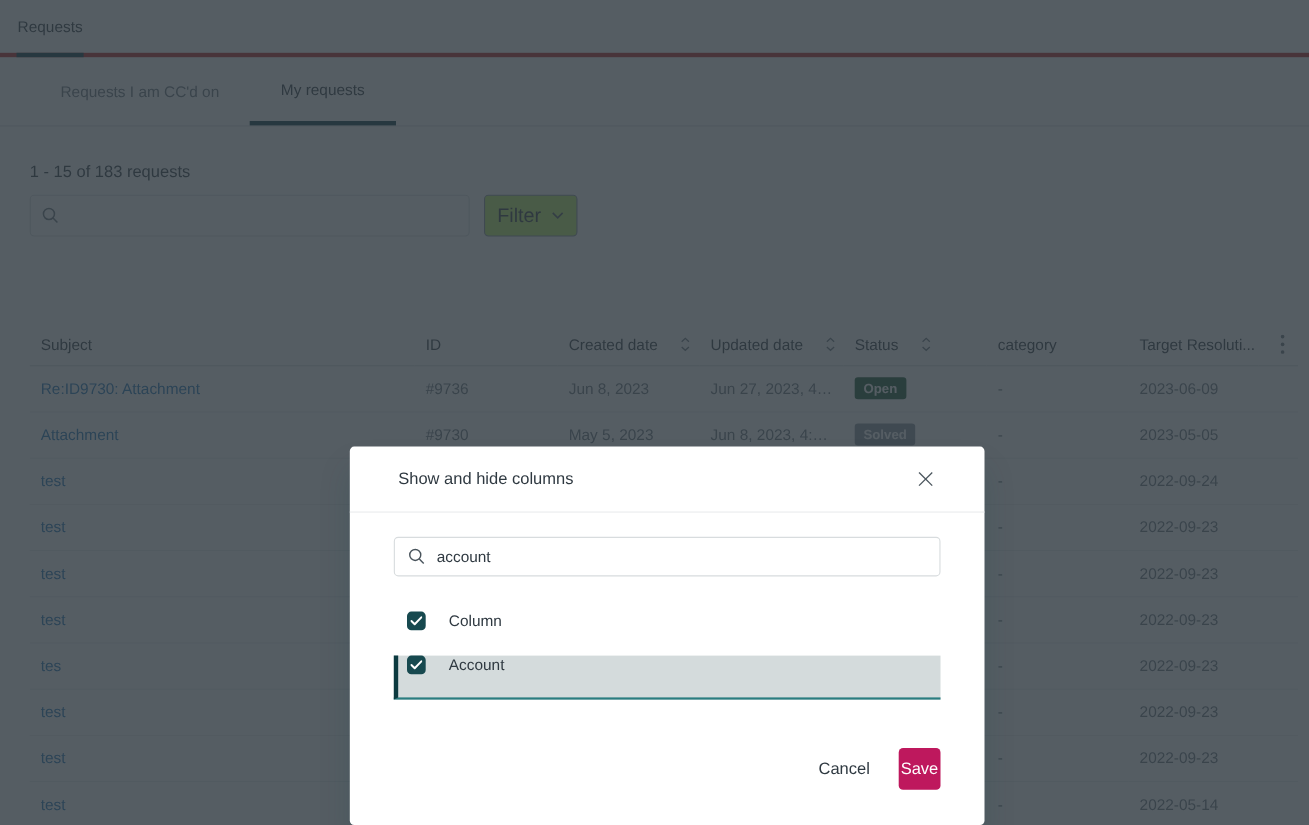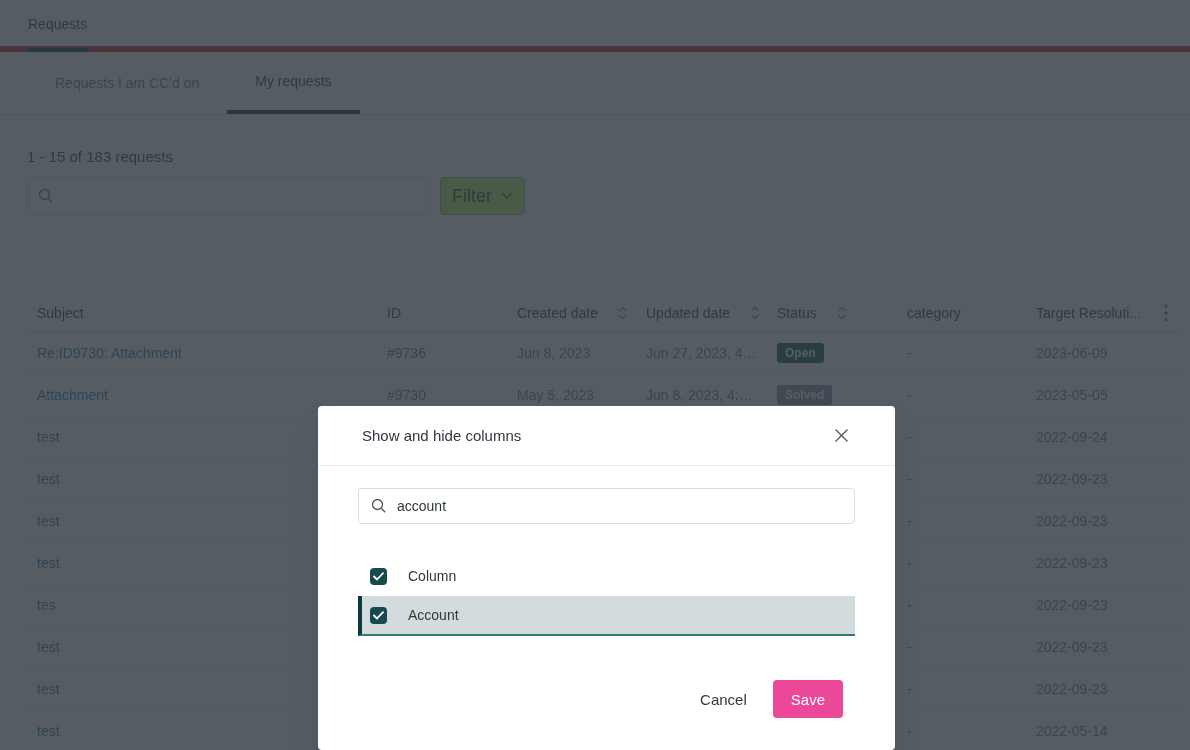--- a/index.html
+++ b/index.html
@@ -2,21 +2,21 @@
 <html><head>
 <meta charset="utf-8">
 <style>
   * { margin:0; padding:0; box-sizing:border-box; }
   html,body { width:1190px; height:750px; }
   body {
     position:relative; overflow:hidden; background:#fff;
     font-family:"Liberation Sans", sans-serif; color:#2f3941;
   }
   
-  .topnav { height:52px; border-bottom:6px solid #b91c1c; padding-left:27px; display:flex; }
+  .topnav { height:52px; border-bottom:4px solid #b91c1c; padding-left:15px; display:flex; }
   .topnav-tab {
     height:52px; display:flex; align-items:center; font-size:14px; color:#2f3941;
     border-bottom:4px solid #03363d; padding:0 1px; cursor:pointer;
   }
   .subtabs { height:63px; border-bottom:1px solid #d8dcde; padding-left:27px; display:flex; }
   .subtab {
     padding:0 28px; display:flex; align-items:center; font-size:14px;
     color:#68737d; height:100%; cursor:pointer;
   }
   .subtab.active { color:#2f3941; border-bottom:4px solid #03363d; }
@@ -63,38 +63,38 @@
   }
   .modal-title { font-size:15px; color:#2f3941; }
   .modal-close { background:none; border:none; cursor:pointer; display:flex; padding:2px; }
   .modal-body { padding:22px 40px 0; }
   .modal-search {
     width:100%; height:36px; border:1px solid #d8dcde; border-radius:4px;
     display:flex; align-items:center; padding:0 12px; gap:10px;
   }
   .modal-search input { border:none; outline:none; flex:1; font-size:14px; color:#2f3941; font-family:inherit; }
   .options { margin-top:32px; }
-  .option { height:40px; display:flex; align-items:center; padding-left:12px; cursor:pointer; }
+  .option { height:40px; display:flex; align-items:flex-start; padding-left:12px; cursor:pointer; }
   .option.highlight {
     background:#d4dbdc; border-left:4px solid #0c3a40; border-bottom:2px solid #2a7d80;
     padding-left:8px;
   }
   .checkbox {
     width:17px; height:17px; border-radius:4px; background:#17494f;
     display:flex; align-items:center; justify-content:center; flex:none; cursor:pointer;
   }
   .option-label { margin-left:21px; font-size:14px; color:#2f3941; }
-  .modal-footer { position:absolute; right:52px; bottom:32px; display:flex; align-items:center; gap:16px; }
+  .modal-footer { position:absolute; right:40px; bottom:32px; display:flex; align-items:center; gap:16px; }
   .btn-cancel {
     background:none; border:none; font-size:15px; color:#2f3941; cursor:pointer;
     padding:8px 10px; font-family:inherit;
   }
   .btn-save {
-    background:#ec4899; color:#fff; border:none; border-radius:4px; height:38px;
-    padding:0 18px; font-size:15px; cursor:pointer; font-family:inherit;
+    background:#be185d; color:#fff; border:none; border-radius:4px; height:38px;
+    padding:0 2px; font-size:15px; cursor:pointer; font-family:inherit;
   }
 </style>
 </head>
 <body>
 
 <div>
 
   <div class="topnav">
     <div class="topnav-tab">Requests</div>
   </div>

